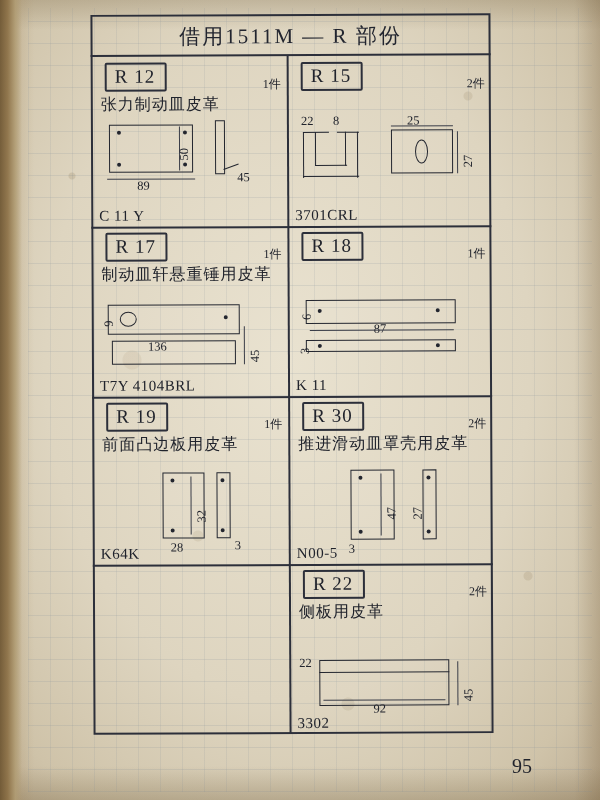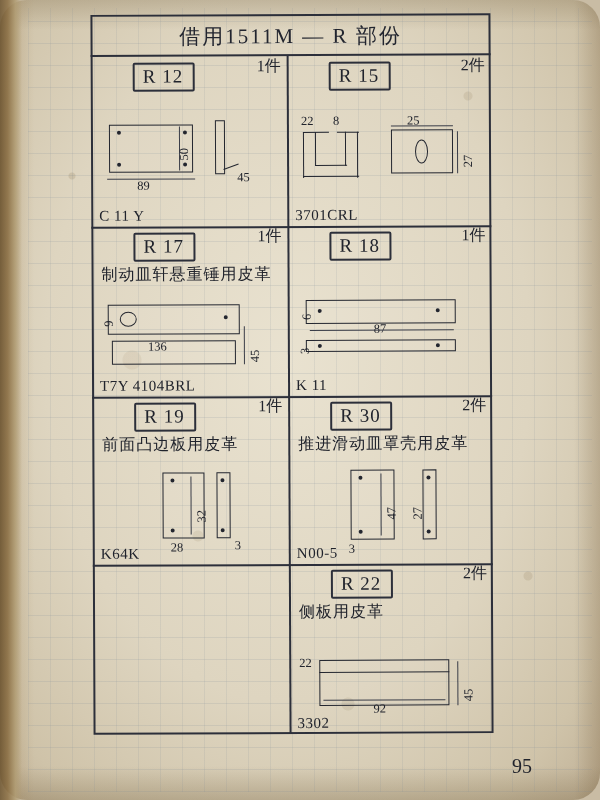--- a/index.html
+++ b/index.html
@@ -16,21 +16,20 @@
   #page {
     position: relative;
     width: 600px;
     height: 800px;
     background:
       linear-gradient(90deg, rgba(120,95,60,0.55) 0px, rgba(160,130,85,0.25) 14px, rgba(0,0,0,0) 34px),
       linear-gradient(180deg, rgba(110,90,55,0.25) 0px, rgba(0,0,0,0) 30px),
       linear-gradient(0deg, rgba(110,90,55,0.30) 0px, rgba(0,0,0,0) 34px),
       linear-gradient(270deg, rgba(120,95,60,0.30) 0px, rgba(0,0,0,0) 26px),
       radial-gradient(ellipse at 48% 45%, #e9e2d0 0%, #ded5c0 55%, #cfc3a9 85%, #bfb096 100%);
-    border-radius: 27px;
   }
   
   #grain {
     position: absolute; inset: 0;
     background-image:
       radial-gradient(circle at 12% 22%, rgba(150,130,95,0.18) 0 3px, rgba(0,0,0,0) 4px),
       radial-gradient(circle at 78% 12%, rgba(150,130,95,0.14) 0 4px, rgba(0,0,0,0) 5px),
       radial-gradient(circle at 33% 67%, rgba(150,130,95,0.12) 0 5px, rgba(0,0,0,0) 6px),
       radial-gradient(circle at 88% 72%, rgba(150,130,95,0.15) 0 4px, rgba(0,0,0,0) 5px),
       radial-gradient(circle at 58% 88%, rgba(150,130,95,0.12) 0 6px, rgba(0,0,0,0) 7px),
@@ -101,26 +100,25 @@
     position: absolute;
     left: 14px; top: 6px;
     padding: 1px 10px 2px 8px;
     border: 2px solid #2c2f3a;
     border-radius: 2px;
     font-size: 19px;
     font-family: "Liberation Serif", serif;
     color: #20232c;
     letter-spacing: 1px;
     background: transparent;
-    margin-left: 28px;
   }
   .qty {
     position: absolute;
-    right: 6px; top: 0;
-    font-size: 16px;
+    right: 6px; top: 20px;
+    font-size: 12px;
     color: #20232c;
     font-family: "Liberation Serif", serif;
     white-space: nowrap;
   }
   .desc {
     position: absolute;
     left: 10px; top: 38px;
     font-size: 16px;
     letter-spacing: 1px;
     color: #20232c;
@@ -212,20 +210,21 @@
 
     <div class="vline" style="left:196px; top:42px; height:678px;"></div>
 
     <div class="hline" style="left:0; top:212px; width:400px;"></div>
     <div class="hline" style="left:0; top:382px; width:400px;"></div>
     <div class="hline" style="left:0; top:550px; width:400px;"></div>
 
     <div class="cell" style="left:0; top:42px; width:196px; height:170px;">
       <div class="codebox">R 12</div>
       <div class="qty">1件</div>
+      <div class="desc">张力制动皿皮革</div>
 
       <div class="rect" style="left:18px; top:68px; width:84px; height:48px;"></div>
       <div class="ddot" style="left:26px; top:74px;"></div>
       <div class="ddot" style="left:92px; top:74px;"></div>
       <div class="ddot" style="left:26px; top:106px;"></div>
       <div class="ddot" style="left:92px; top:106px;"></div>
       <div class="rect" style="left:124px; top:64px; width:10px; height:54px;"></div>
       <div class="dimlinev" style="left:88px; top:70px; height:44px;"></div>
       <div class="dim rot" style="left:86px; top:104px;">50</div>
       <div class="dimline" style="left:16px; top:122px; width:88px;"></div>

